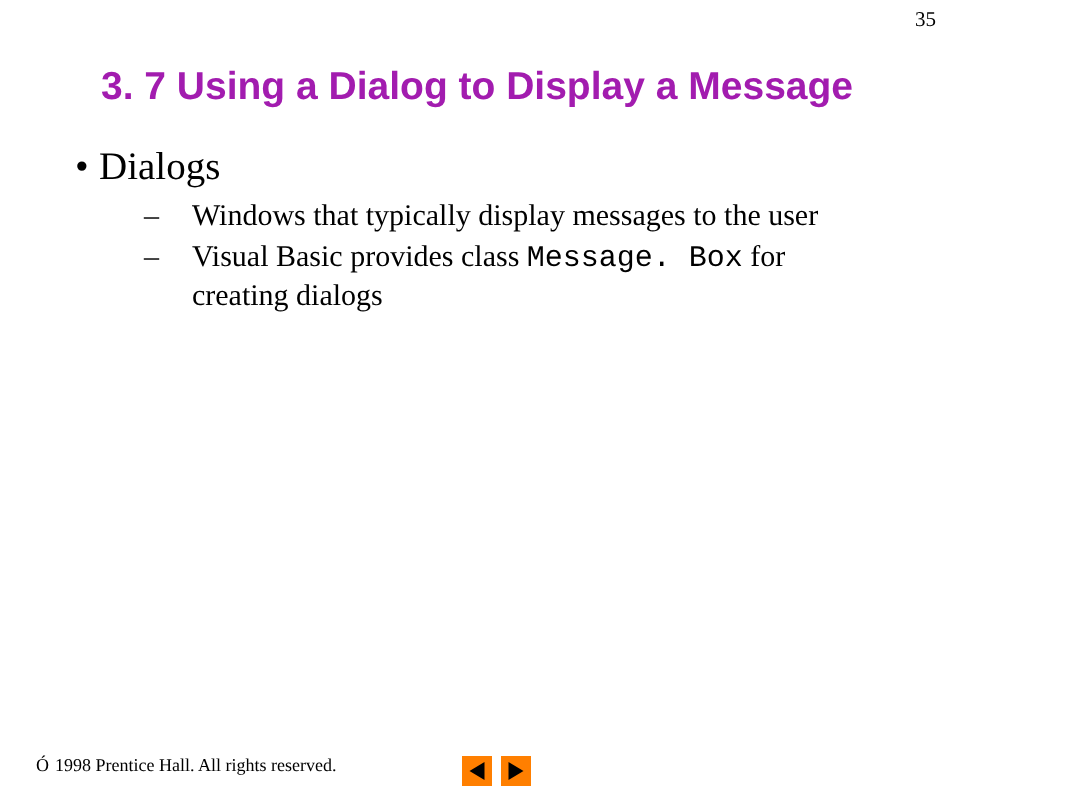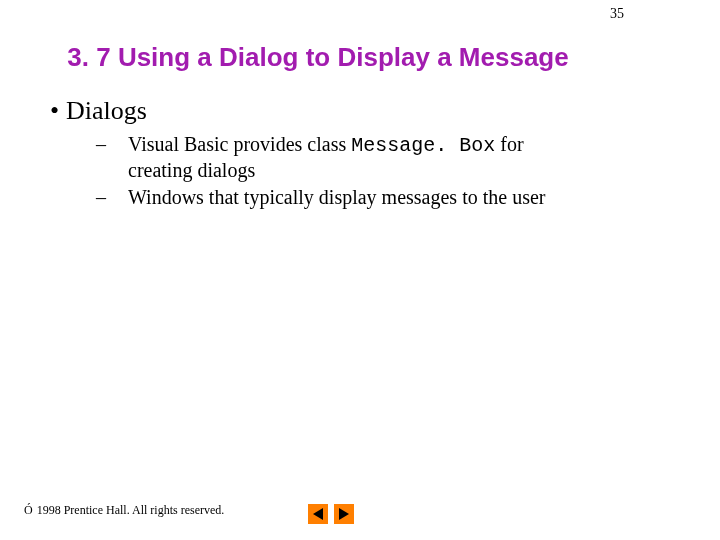--- a/index.html
+++ b/index.html
@@ -28,24 +28,24 @@
   <div class="page-number">35</div>
 
   <div class="title">3. 7 Using a Dialog to Display a Message</div>
 
   <div class="body">
     <div class="bullet-l1">
       <span class="dot">•</span><span>Dialogs</span>
     </div>
     <div class="sub-list">
       <div class="bullet-l2">
-        <span class="dash">–</span><span>Visual Basic provides class </span><span class="mono">Message. Box</span><span> for creating dialogs</span>
+        <span class="dash">–</span><span>Windows that typically display messages to the user</span>
       </div>
       <div class="bullet-l2">
-        <span class="dash">–</span><span>Windows that typically display messages to the user</span>
+        <span class="dash">–</span><span>Visual Basic provides class </span><span class="mono">Message. Box</span><span> for creating dialogs</span>
       </div>
     </div>
   </div>
 
   <div class="footer">
     <span class="copyright-symbol">Ó</span>
       <span> 1998 Prentice Hall. All rights reserved.</span>
   </div>
 
   <div class="nav">

